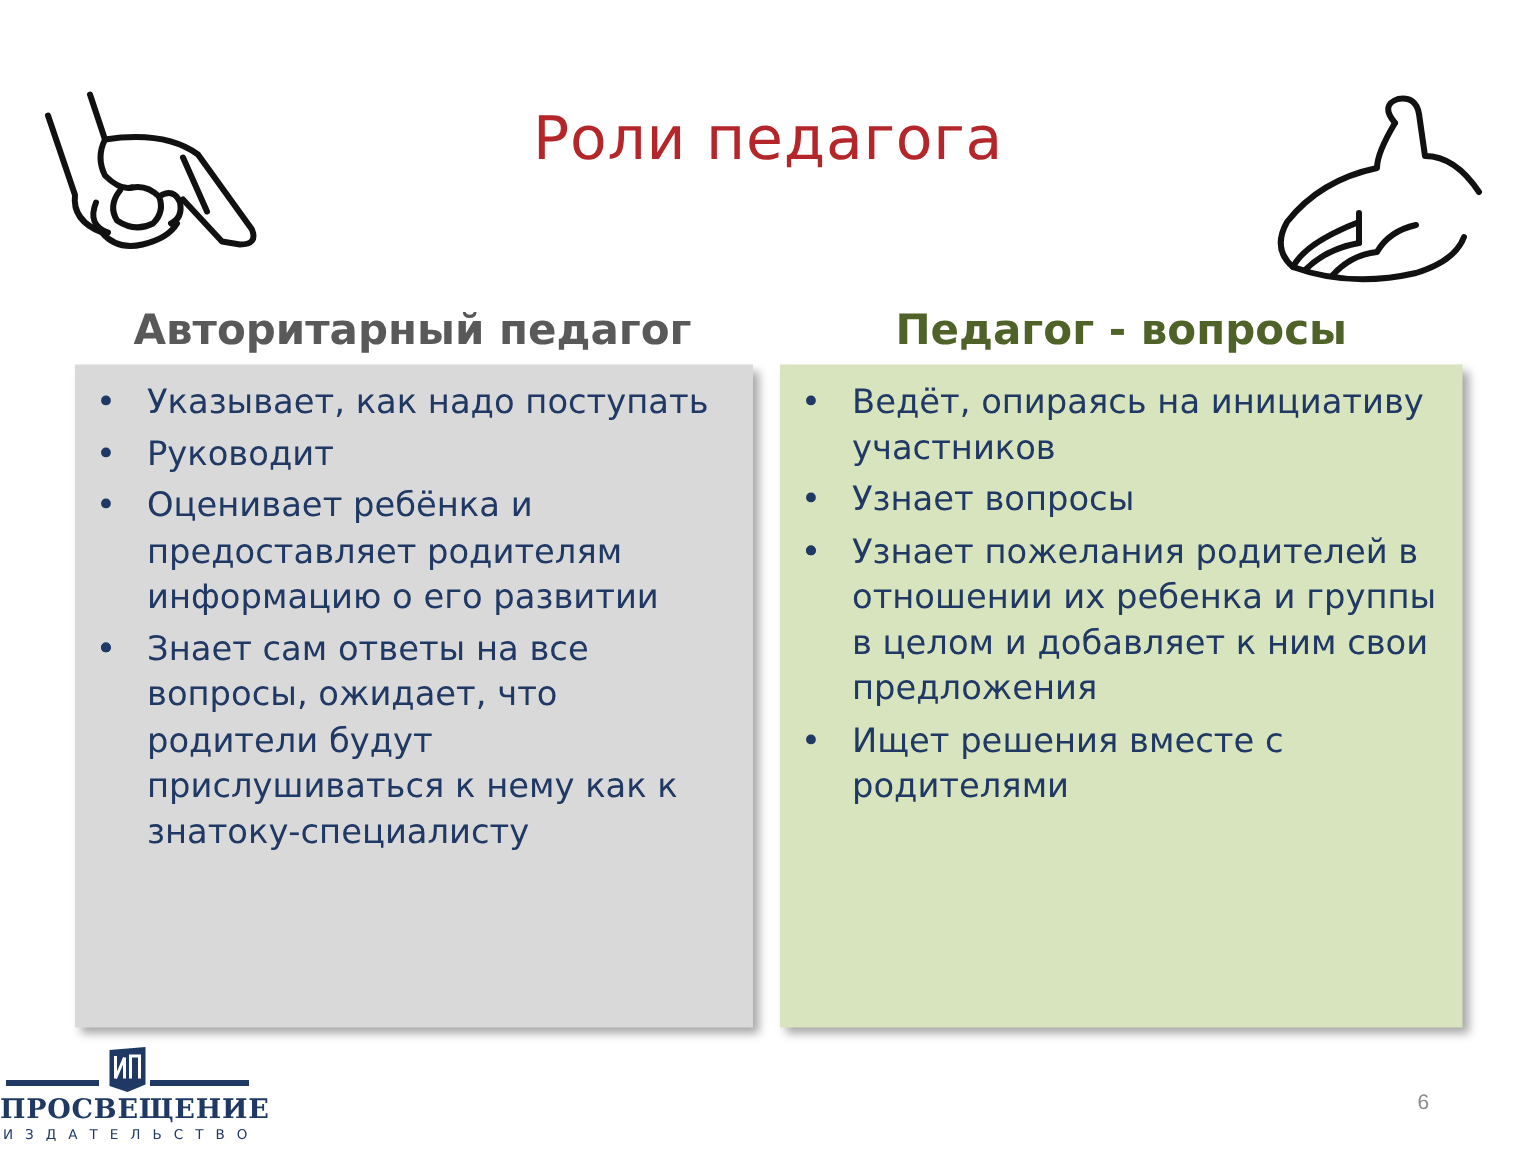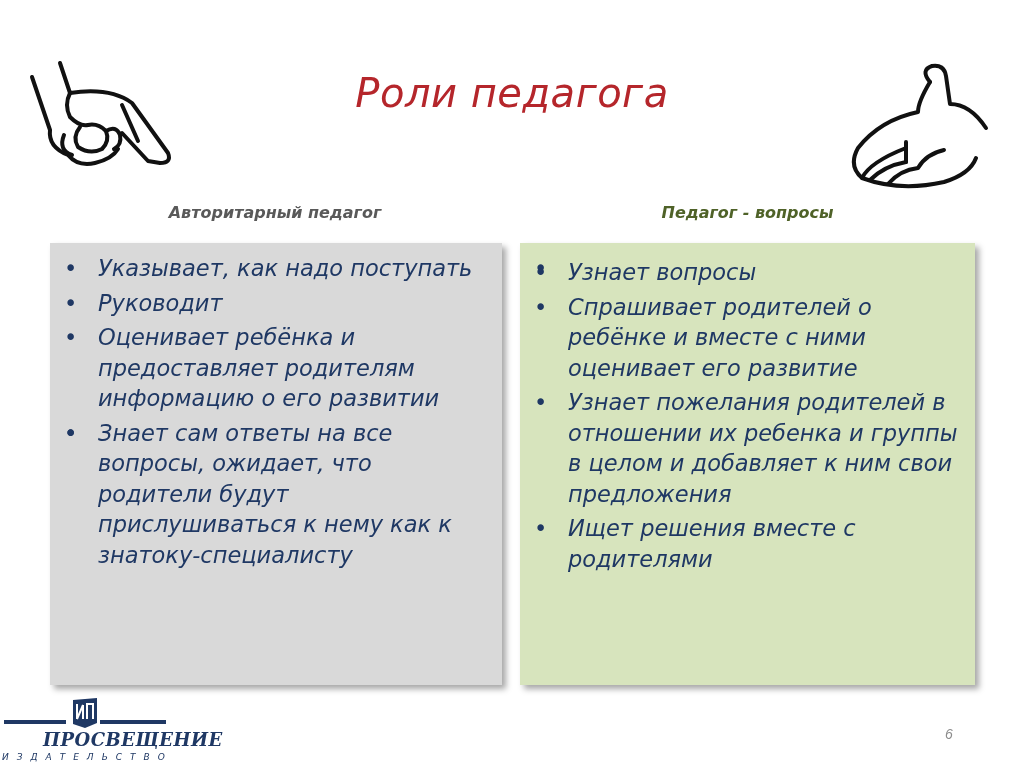--- a/index.html
+++ b/index.html
@@ -1,29 +1,29 @@
 <!DOCTYPE html>
 <html><head>
 <meta charset="utf-8">
 <style>
   html, body { margin: 0; padding: 0; }
   body {
     width: 1024px; height: 767px; overflow: hidden;
     background: #ffffff; position: relative;
     font-family: "DejaVu Sans", "Liberation Sans", sans-serif;
   }
-  .slide { position: absolute; left: 0; top: 0; width: 872px; height: 767px; background: #fff; font-style: italic; }
+  .slide { position: absolute; left: 0; top: 0; width: 872px; height: 767px; background: #fff; }
   .title {
     position: absolute; left: 0; width: 1024px; top: 70px; text-align: center;
     font-size: 40px; color: #b5262b; letter-spacing: 0.5px;
   }
   .hand-left { position: absolute; left: 20px; top: 55px; width: 160px; height: 120px; }
   .hand-right { position: absolute; left: 840px; top: 62px; width: 165px; height: 130px; }
   .col-head {
-    position: absolute; top: 203px; font-size: 16px; font-weight: bold;
+    position: absolute; top: 203px; font-size: 28px; font-weight: bold;
     text-align: center;
   }
   .col-head.left { left: 50px; width: 450px; color: #595959; }
   .col-head.right { left: 520px; width: 455px; color: #4f6228; }
   .box {
     position: absolute; top: 243px;
     box-shadow: 4px 4px 6px rgba(0,0,0,0.35);
   }
   .box.left { left: 50px; width: 452px; height: 442px; background: #d9d9d9; }
   .box.right { left: 520px; width: 455px; height: 442px; background: #d7e4bd; }
@@ -37,21 +37,21 @@
     position: absolute; left: 0; top: 0; width: 20px; color: #1f3864;
   }
   .logo { position: absolute; left: 0; top: 695px; width: 175px; height: 72px; }
   .logo .line { position: absolute; top: 25px; height: 4px; background: #1f3864; }
   .logo .line.l { left: 4px; width: 62px; }
   .logo .line.r { left: 100px; width: 66px; }
   .logo .mark { position: absolute; left: 72px; top: 2px; width: 26px; height: 32px; }
   .logo .name {
     position: absolute; left: 0; top: 34px; width: 170px; text-align: center;
     font-family: "DejaVu Serif", "Liberation Serif", serif; font-weight: bold;
-    font-size: 18px; color: #1f3864; letter-spacing: 0.5px; padding-left: 43px;
+    font-size: 18px; color: #1f3864; letter-spacing: 0.5px;
   }
   .logo .sub {
     position: absolute; left: 2px; top: 57px; width: 170px; text-align: left;
     font-size: 9px; color: #1f3864; letter-spacing: 8px;
   }
   .page-num {
     position: absolute; left: 945px; top: 726px; font-size: 14px; color: #8c8c8c;
     font-family: "Liberation Sans", sans-serif;
   }
 </style>
@@ -93,23 +93,23 @@
       <li><span class="bullet">•</span><span>Указывает, как надо поступать</span></li>
       <li><span class="bullet">•</span><span>Руководит</span></li>
       <li><span class="bullet">•</span><span>Оценивает ребёнка и предоставляет родителям информацию о его развитии</span></li>
       <li><span class="bullet">•</span></li>
       <li><span class="bullet">•</span><span>Знает сам ответы на все вопросы, ожидает, что родители будут прислушиваться к нему как к знатоку-специалисту</span></li>
     </ul>
   </div>
 
   <div class="box right">
     <ul class="items">
+      <li><span class="bullet">•</span><span>Ведёт, опираясь на инициативу  участников</span></li>
+      <li><span class="bullet">•</span><span>Узнает вопросы</span></li>
       <li><span class="bullet">•</span></li>
-      <li><span class="bullet">•</span><span>Узнает вопросы</span></li>
-      <li><span class="bullet">•</span><span>Спрашивает родителей о ребёнке и вместе с ними оценивает его развитие</span></li>
       <li><span class="bullet">•</span><span>Узнает пожелания родителей в отношении их ребенка и группы в целом и добавляет к ним свои предложения</span></li>
       <li><span class="bullet">•</span><span>Ищет решения вместе с родителями</span></li>
     </ul>
   </div>
 
   <div class="logo">
     <div class="line l"></div>
     <div class="line r"></div>
     <svg class="mark" viewBox="0 0 26 32">
       <path d="M1 3 L25 1 L25 26 L13 31 L1 27 Z" fill="#1f3864"></path>

